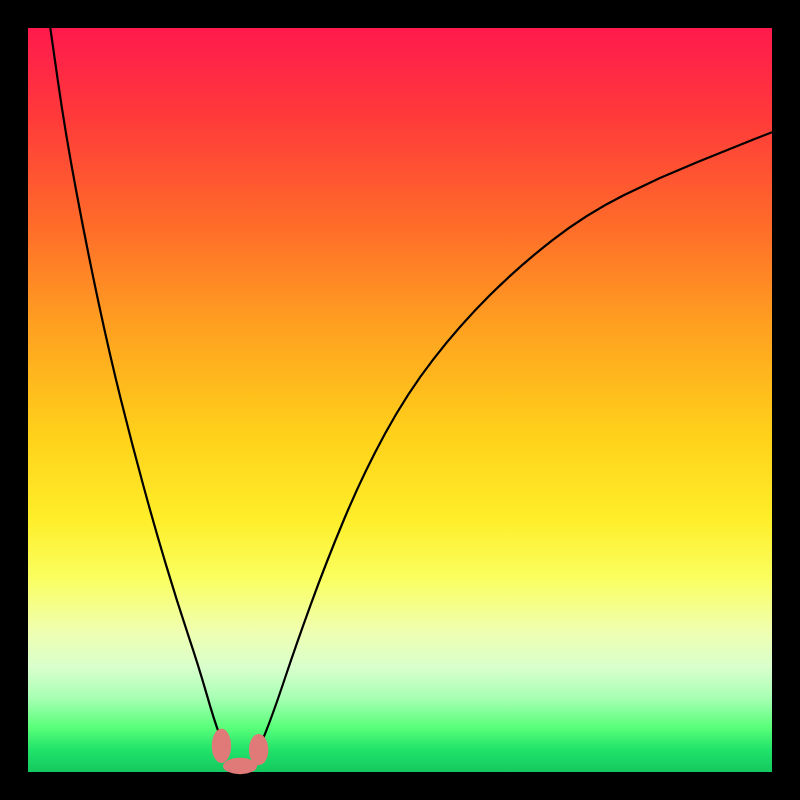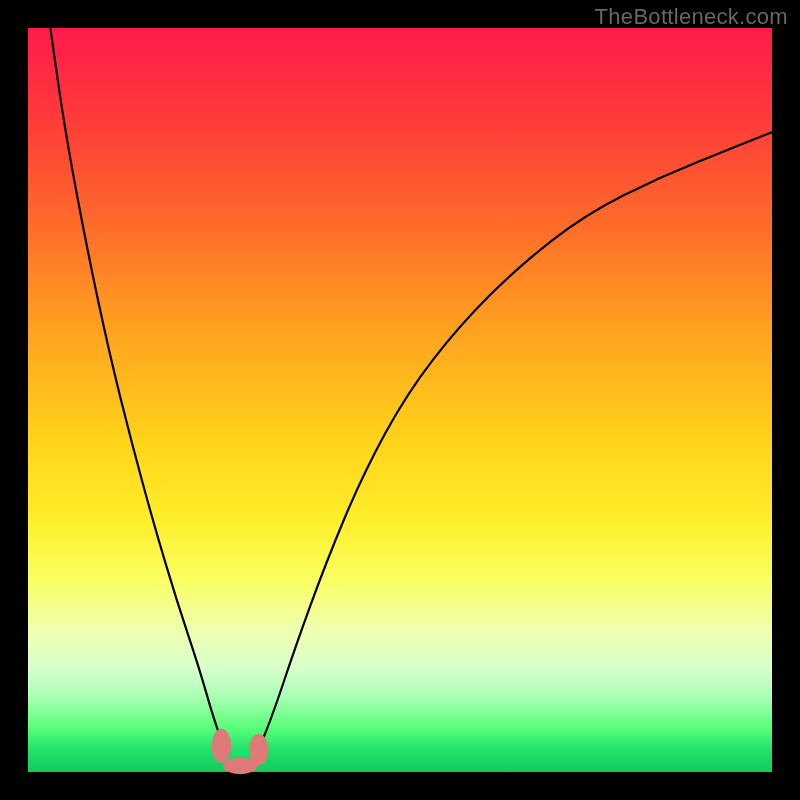--- a/index.html
+++ b/index.html
@@ -58,21 +58,20 @@
     overflow: visible;
   }
   .blob {
     fill: #e07a78;
   }
 </style>
 </head>
 <body>
 
 <div class="frame">
-  <div class="watermark">TheBottleneck.com</div>
 
   <div class="plot">
     <svg class="curve" viewBox="0 0 744 744" preserveAspectRatio="none">
       <path id="path-left" fill="none" stroke="#000" stroke-width="2.2" d="M 22.32 0 Q 22.32 0 29.76 52.079999999999984 Q 37.2 104.15999999999997 48.36 163.68 Q 59.52 223.20000000000005 70.68 275.28 Q 81.84 327.35999999999996 93 372 Q 104.16000000000001 416.64 115.32000000000001 457.56 Q 126.48 498.48 137.64000000000001 535.6800000000001 Q 148.8 572.88 159.96 606.36 Q 171.12 639.84 178.56 665.88 Q 186 691.92 191.57999999999998 706.8 T 197.16 721.68"></path>
       <path id="path-right" fill="none" stroke="#000" stroke-width="2.2" d="M 230.64 721.68 Q 230.64 721.68 238.07999999999998 703.0799999999999 Q 245.52 684.48 256.68 651 Q 267.84 617.52 282.72 576.5999999999999 Q 297.6 535.68 316.20000000000005 491.03999999999996 Q 334.8 446.4 357.12 405.48 Q 379.44 364.56 405.48 331.08000000000004 Q 431.52 297.6 461.28 267.84000000000003 Q 491.04 238.07999999999998 524.52 212.04 Q 558 186 595.2 167.39999999999998 Q 632.4 148.79999999999995 669.5999999999999 133.92000000000002 Q 706.8 119.04000000000008 725.4 111.60000000000002 T 744 104.15999999999997"></path>
       <g id="markers">
           <ellipse cx="193.44" cy="717.96" rx="9.672" ry="17.112" class="blob"></ellipse>
           <ellipse cx="212.04" cy="738.048" rx="17.112" ry="8.184000000000001" class="blob"></ellipse>
           <ellipse cx="230.64" cy="721.68" rx="9.672" ry="15.624" class="blob"></ellipse>
         </g>

